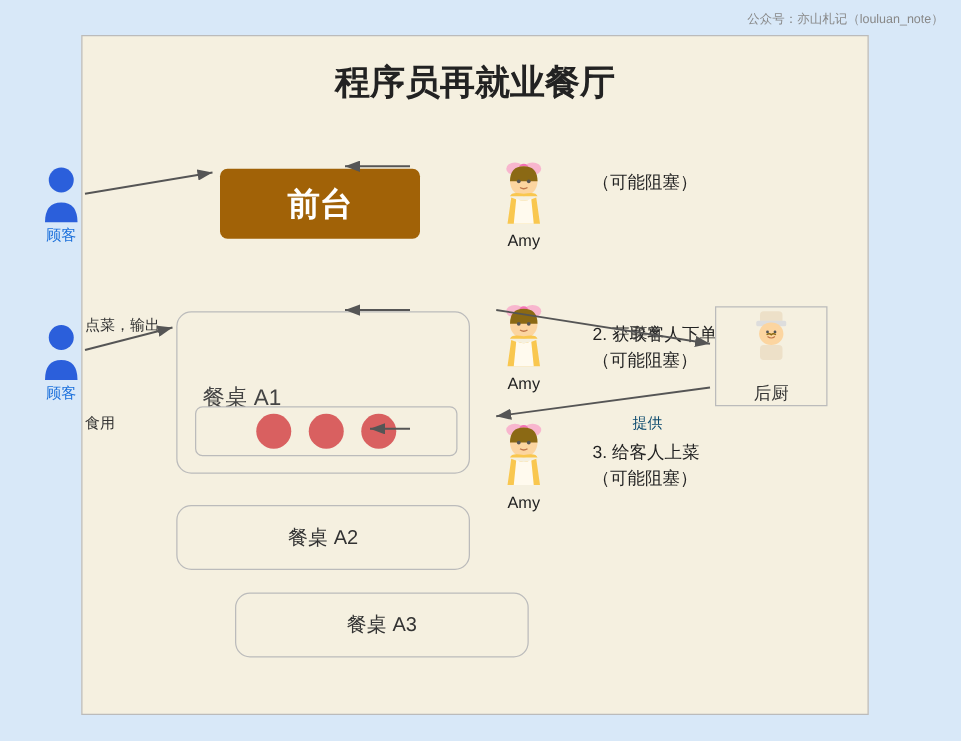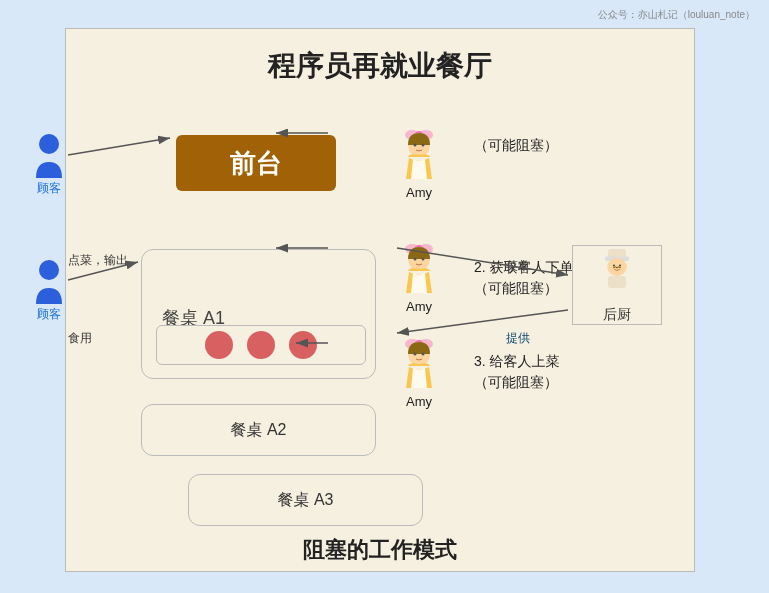--- a/index.html
+++ b/index.html
@@ -253,21 +253,20 @@
       pointer-events: none;
     }
   </style>
 </head>
 <body>
 
 <div class="watermark">公众号：亦山札记（louluan_note）</div>
 
 <div class="main-box">
   <div class="title">程序员再就业餐厅</div>
-  <div class="bottom-label">阻塞的工作模式</div>
 
   <div class="front-desk">前台</div>
 
   <div class="table-a1-container">
     <div class="table-a1-label">餐桌 A1</div>
     <div class="dishes-row">
       <div class="dish-circle"></div>
       <div class="dish-circle"></div>
       <div class="dish-circle"></div>
     </div>

